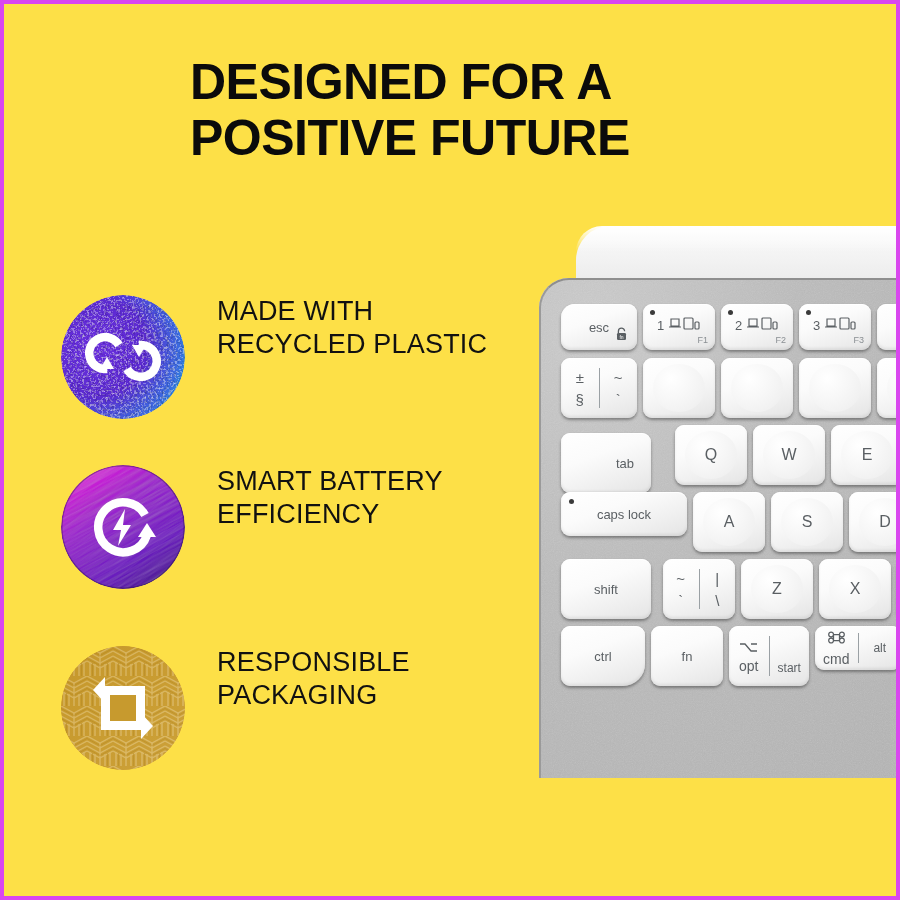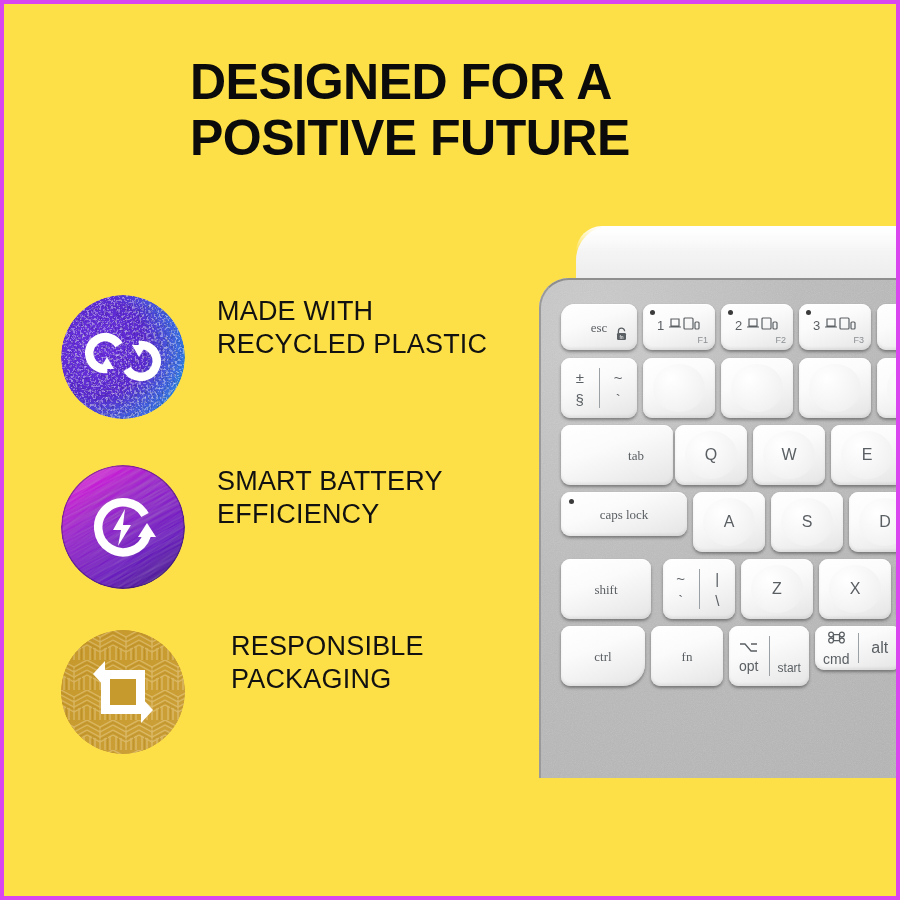--- a/index.html
+++ b/index.html
@@ -24,21 +24,21 @@
     font-size:50px;line-height:1.12;
     font-weight:700;letter-spacing:-0.5px;
     color:#0b0b0b;
     white-space:pre-line;
   }
 
   
   .feature{position:absolute;left:57px;display:flex;}
   #feature-0{top:291px;}
   #feature-1{top:461px;}
-  #feature-2{top:626px;gap:14px;}
+  #feature-2{top:642px;}
 
   .badge{
     position:relative;width:124px;height:124px;border-radius:50%;
     overflow:hidden;flex:0 0 124px;
   }
   .badge svg{position:absolute;left:0;top:0;}
 
   .feature-label{
     margin-left:32px;
     font-size:27px;line-height:1.22;font-weight:400;
@@ -95,21 +95,21 @@
     font-size:16px;font-weight:400;
     overflow:hidden;
     box-sizing:border-box;
   }
   .key.dish:before{
     content:"";position:absolute;left:14%;top:10%;width:72%;height:80%;
     border-radius:50%;
     background:radial-gradient(ellipse at 35% 30%, #ffffff 0%, #f7f7f7 45%, #ececec 100%);
   }
   .key .lbl{position:relative;z-index:2;line-height:1;}
-  .key .lbl.small{font-size:13px;font-family:Liberation Serif, serif;}
+  .key .lbl.small{font-size:13px;}
 
   
   .fkey{font-size:13px;}
   .fkey .dot{
     position:absolute;left:7px;top:6px;width:5px;height:5px;border-radius:50%;
     background:#3b3b3b;z-index:3;
   }
   .fkey .fnum{
     position:absolute;right:7px;bottom:5px;font-size:9px;color:#8a8f93;z-index:3;
   }
@@ -401,21 +401,21 @@
     <div class="key dish" style="left:268px;top:132px;width:72px;height:60px;">
       <div class="stack">
         <span class="top">#</span>
         <span class="bot">3</span>
       </div>
     </div>
     <div class="key dish" style="left:346px;top:132px;width:72px;height:60px;">
       
     </div>
 
-    <div class="key" style="left:30px;top:199px;width:112px;height:60px;padding-left:38px;">
+    <div class="key" style="left:30px;top:207px;width:90px;height:60px;padding-left:38px;">
       <span class="lbl small">tab</span>
     </div>
     <div class="key dish" style="left:144px;top:199px;width:72px;height:60px;">
       <span class="lbl">Q</span>
     </div>
     <div class="key dish" style="left:222px;top:199px;width:72px;height:60px;">
       <span class="lbl">W</span>
     </div>
     <div class="key dish" style="left:300px;top:199px;width:72px;height:60px;">
       <span class="lbl">E</span>
@@ -489,19 +489,19 @@
             <svg width="17" height="17" viewBox="0 0 17 17">
               <path d="M5.5 5.5 h6 v6 h-6 z M5.5 5.5 a2.4 2.4 0 1 1 -2.4 -2.4 a2.4 2.4 0 0 1 2.4 2.4 z
                        M11.5 5.5 a2.4 2.4 0 1 0 2.4 -2.4 a2.4 2.4 0 0 0 -2.4 2.4 z
                        M5.5 11.5 a2.4 2.4 0 1 0 -2.4 2.4 a2.4 2.4 0 0 0 2.4 -2.4 z
                        M11.5 11.5 a2.4 2.4 0 1 1 2.4 2.4 a2.4 2.4 0 0 1 -2.4 -2.4 z" fill="none" stroke="#5a5f63" stroke-width="1.25"></path>
             </svg>
           </span>
           <span style="font-size:14px;">cmd</span>
         </div>
         <div class="divider"></div>
-        <div class="sidewide" style="font-size:16px;">alt</div>
+        <div class="sidewide" style="font-size:12px;">alt</div>
       </div>
     </div>
 
   </div>
 
 </div>
 
 </body></html>

